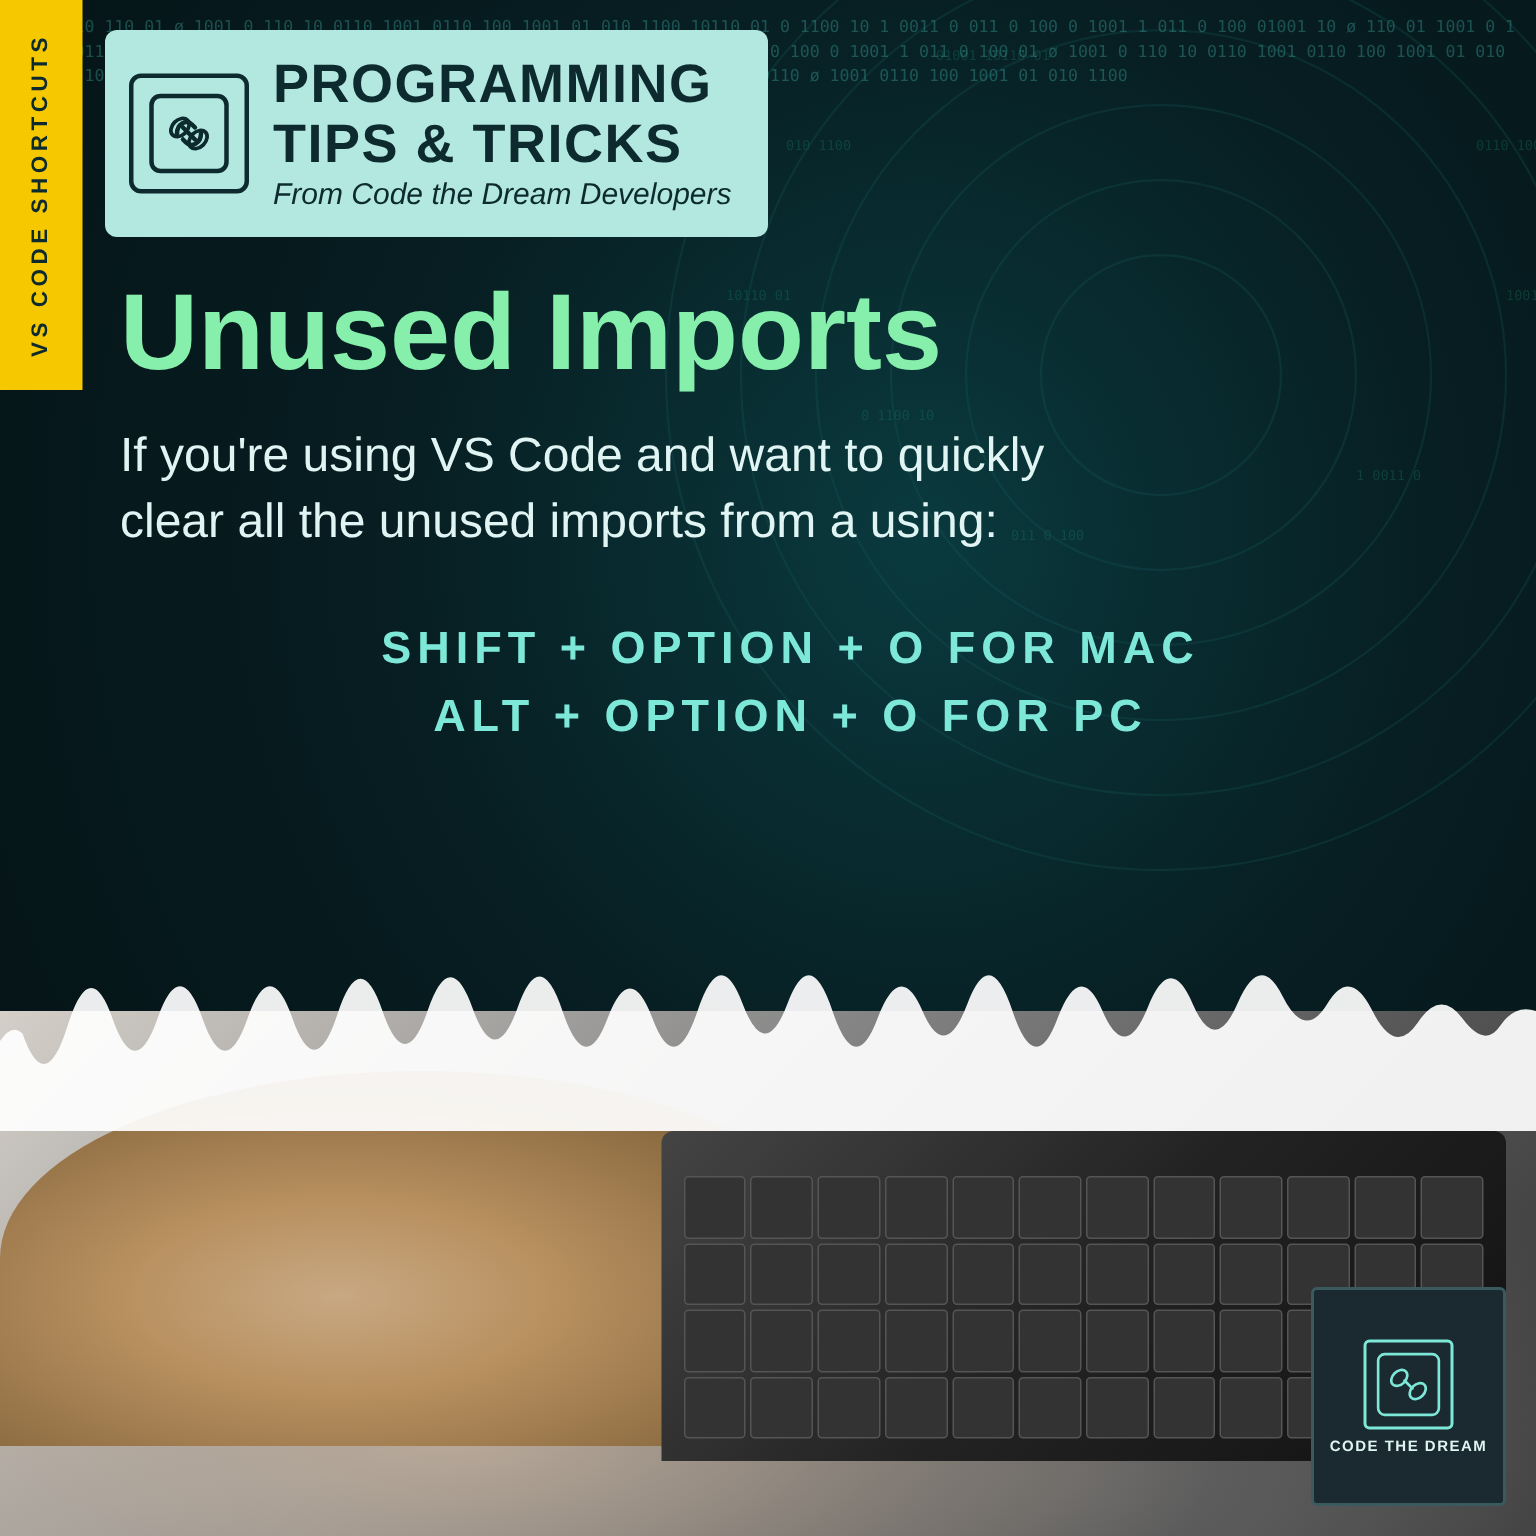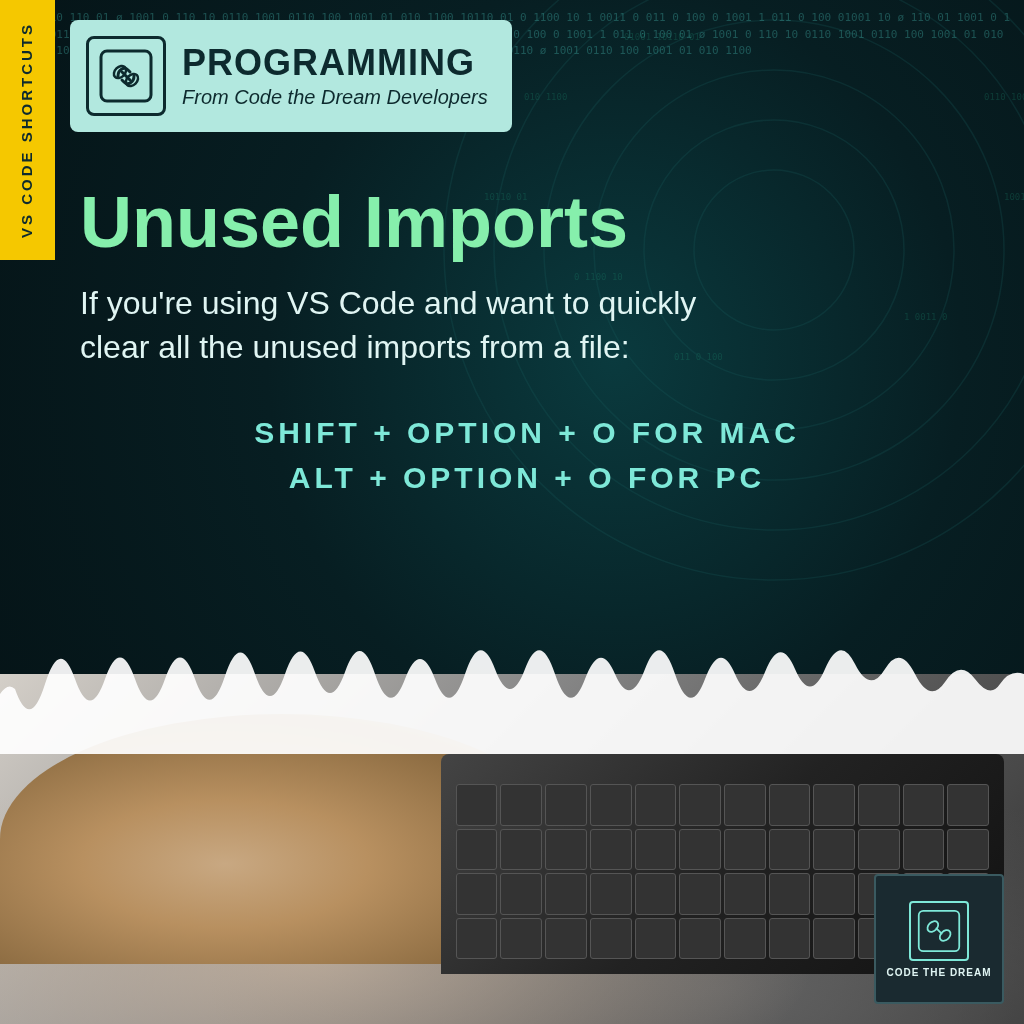--- a/index.html
+++ b/index.html
@@ -249,21 +249,21 @@
       border-radius: 3px;
       border: 1px solid #555;
     }
 
     
     .bottom-logo {
       position: absolute;
       bottom: 20px;
       right: 20px;
       width: 130px;
-      height: 130px;
+      height: 146px;
       background: #1a2a30;
       border: 2px solid #3a5a60;
       border-radius: 4px;
       z-index: 20;
       display: flex;
       flex-direction: column;
       align-items: center;
       justify-content: center;
       gap: 6px;
     }
@@ -351,31 +351,32 @@
           <path d="M36 28 C36 34 30 38 26 34 L24 32" stroke="#0d2a2e" stroke-width="3" stroke-linecap="round" fill="none"></path>
           <path d="M24 24 L32 32" stroke="#0d2a2e" stroke-width="3" stroke-linecap="round"></path>
 
           <ellipse cx="22" cy="24" rx="7" ry="5" transform="rotate(-45 22 24)" stroke="#0d2a2e" stroke-width="2.5" fill="none"></ellipse>
           <ellipse cx="34" cy="32" rx="7" ry="5" transform="rotate(-45 34 32)" stroke="#0d2a2e" stroke-width="2.5" fill="none"></ellipse>
         </svg>
       </div>
       <div class="header-text-block">
         <div class="header-title">
           <span>PROGRAMMING</span><br>
+          <span>TIPS &amp; TRICKS</span>
         </div>
         <div class="header-subtitle">From Code the Dream Developers</div>
       </div>
     </div>
   </div>
 
   <div class="main-content">
     <div class="topic-title">Unused Imports</div>
     <div class="description">
       <span>If you're using VS Code and want to quickly</span><br>
-      <span>clear all the unused imports from a file:</span>
+      <span>clear all the unused imports from a using:</span>
     </div>
     <div class="shortcuts-block">
       <div class="shortcut-line">SHIFT + OPTION + O FOR MAC</div>
       <div class="shortcut-line">ALT + OPTION + O FOR PC</div>
     </div>
   </div>
 
   <svg class="torn-svg" viewBox="0 0 1024 140" preserveAspectRatio="none" xmlns="http://www.w3.org/2000/svg">
     <path d="M0,80 
       L0,140 L1024,140 L1024,60

